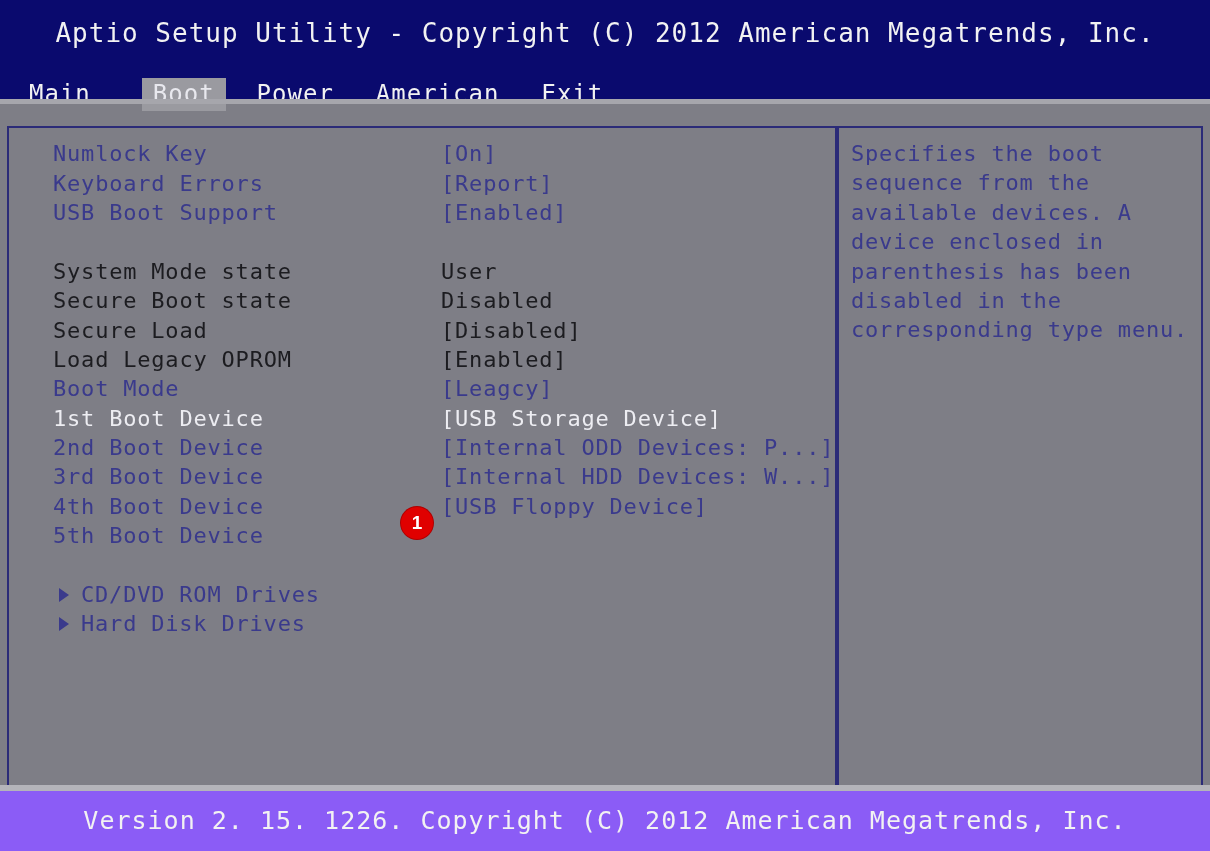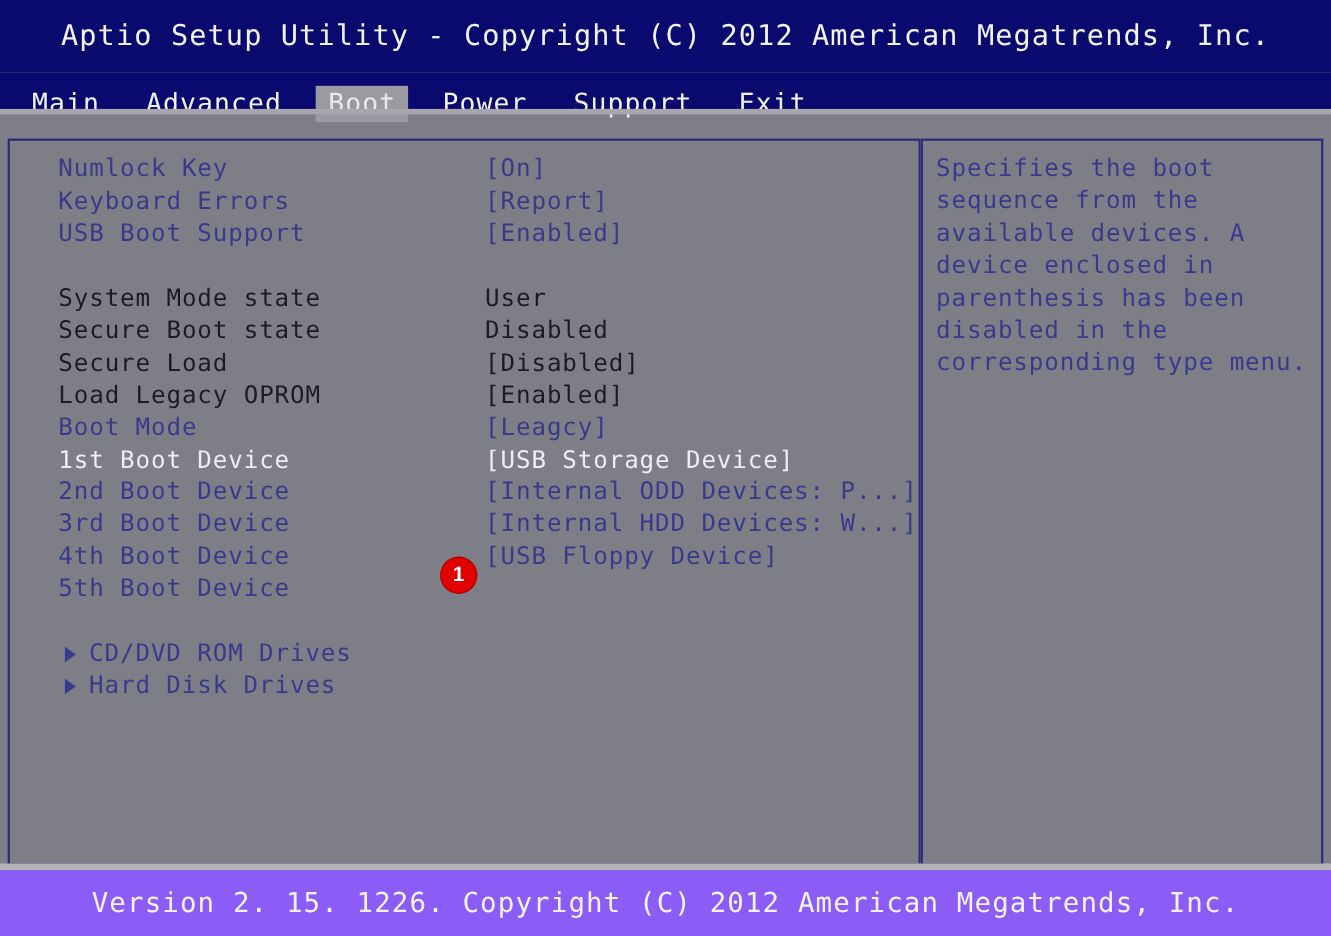--- a/index.html
+++ b/index.html
@@ -240,27 +240,26 @@
 <div id="bios-screen">
 
   <div id="title-bar">
     <div id="title-text">Aptio Setup Utility - Copyright (C) 2012 American Megatrends, Inc.</div>
   </div>
 
   <div id="menu-bar">
     <div id="menu-items">
         <div class="menu-tab">Main</div>
         <div class="menu-gap"></div>
-        <div class="menu-tab">Advanced</div>
         <div class="menu-gap"></div>
         <div class="menu-tab active">Boot</div>
         <div class="menu-gap"></div>
         <div class="menu-tab">Power</div>
         <div class="menu-gap"></div>
-        <div class="menu-tab">Support</div>
+        <div class="menu-tab">American</div>
         <div class="menu-gap"></div>
         <div class="menu-tab">Exit</div>
       </div>
   </div>
   <div id="menu-underline"></div>
 
   <div id="body-area">
 
     <div id="left-panel" class="panel">
       <div id="settings-list">

